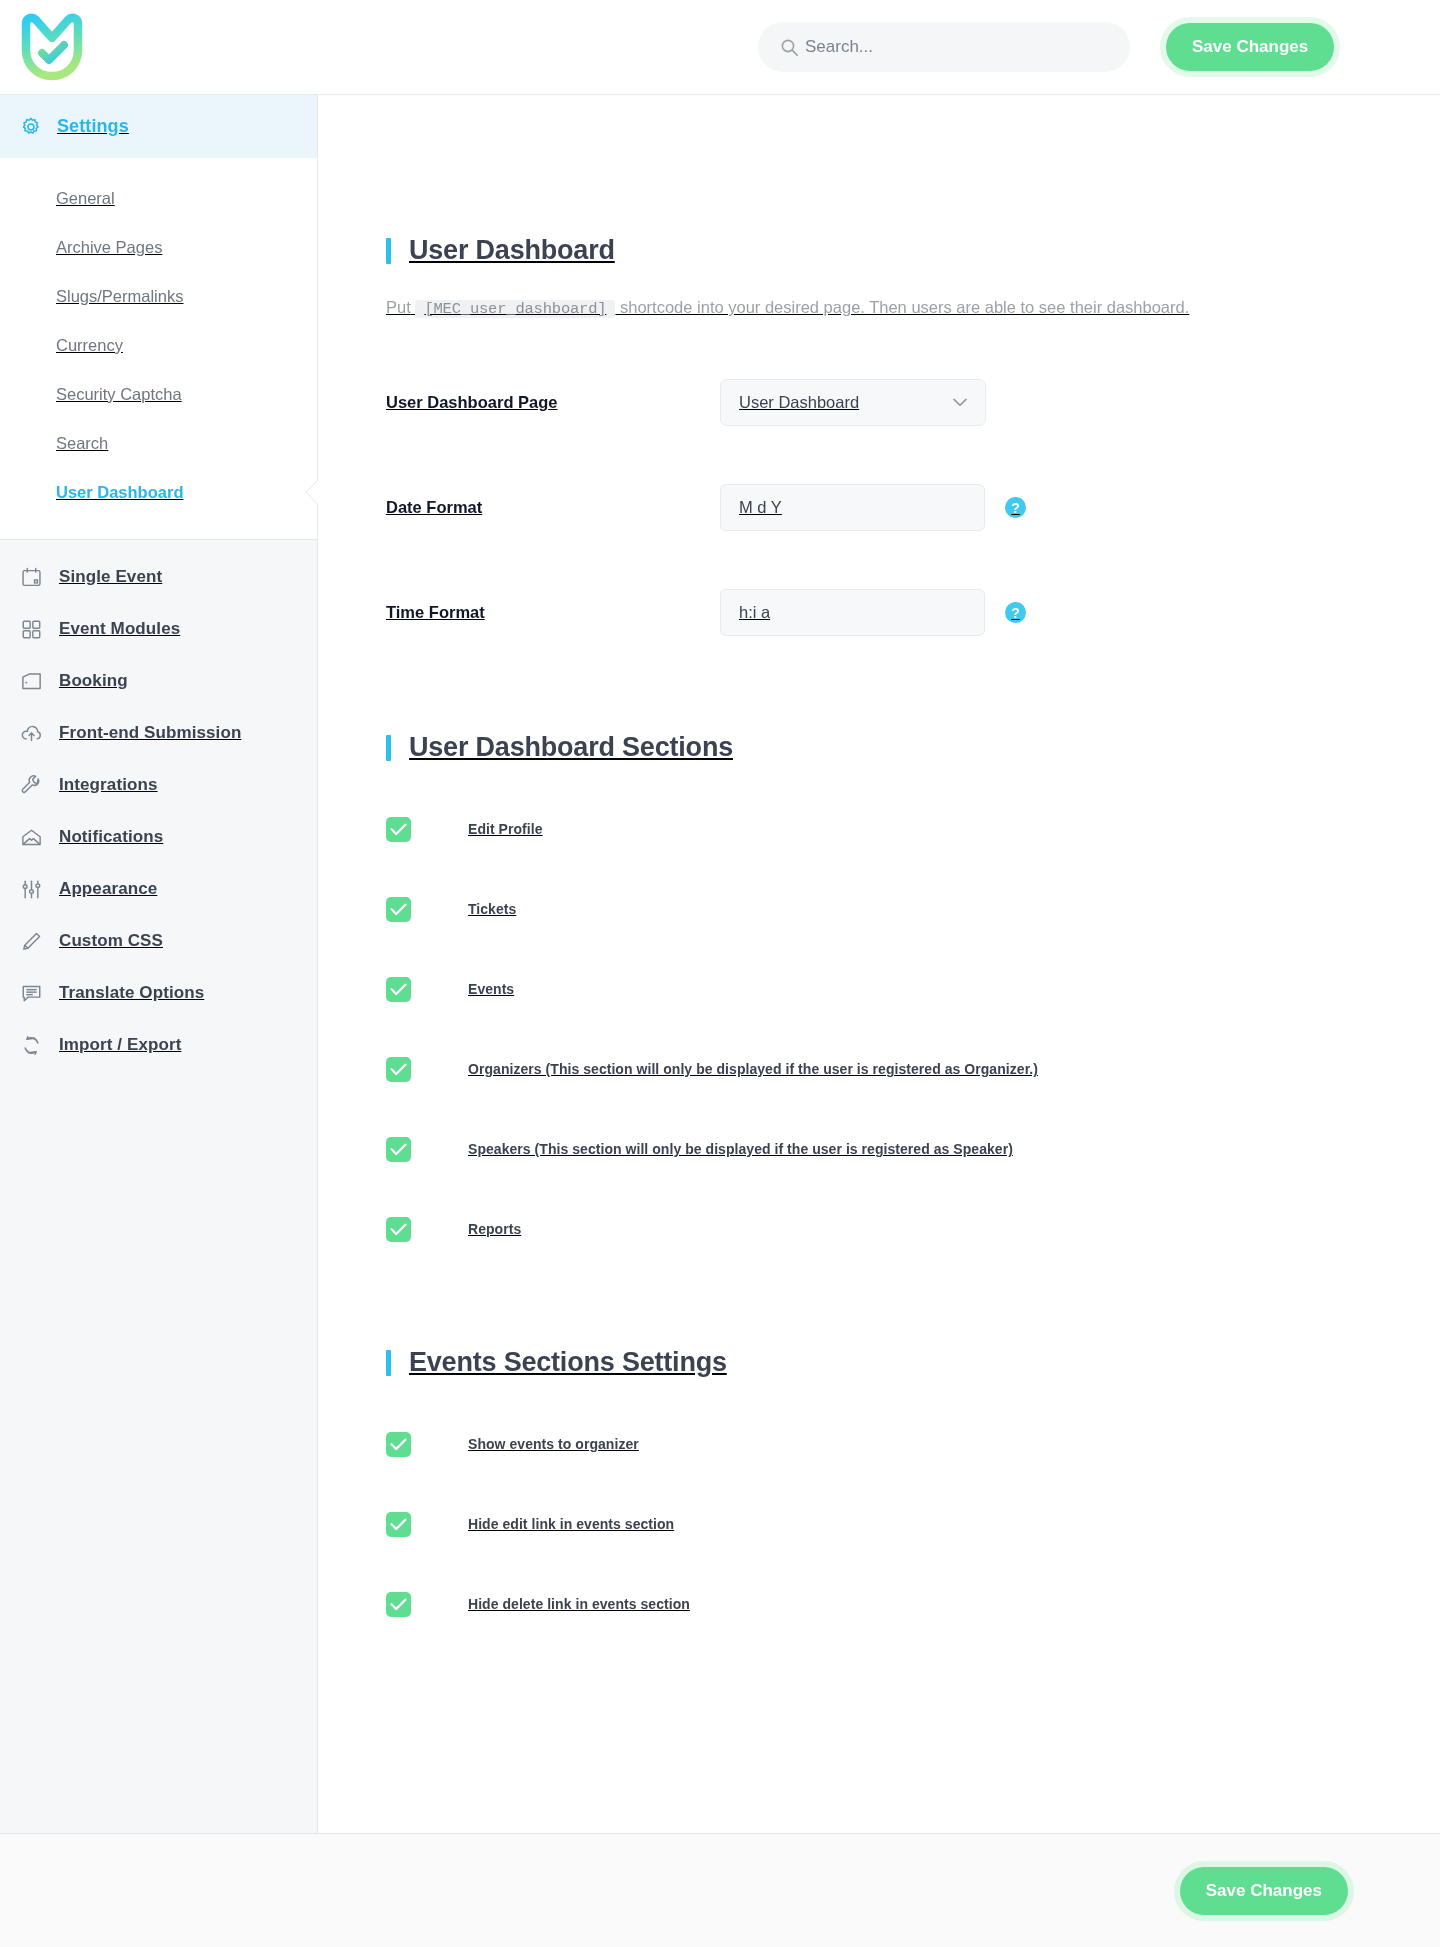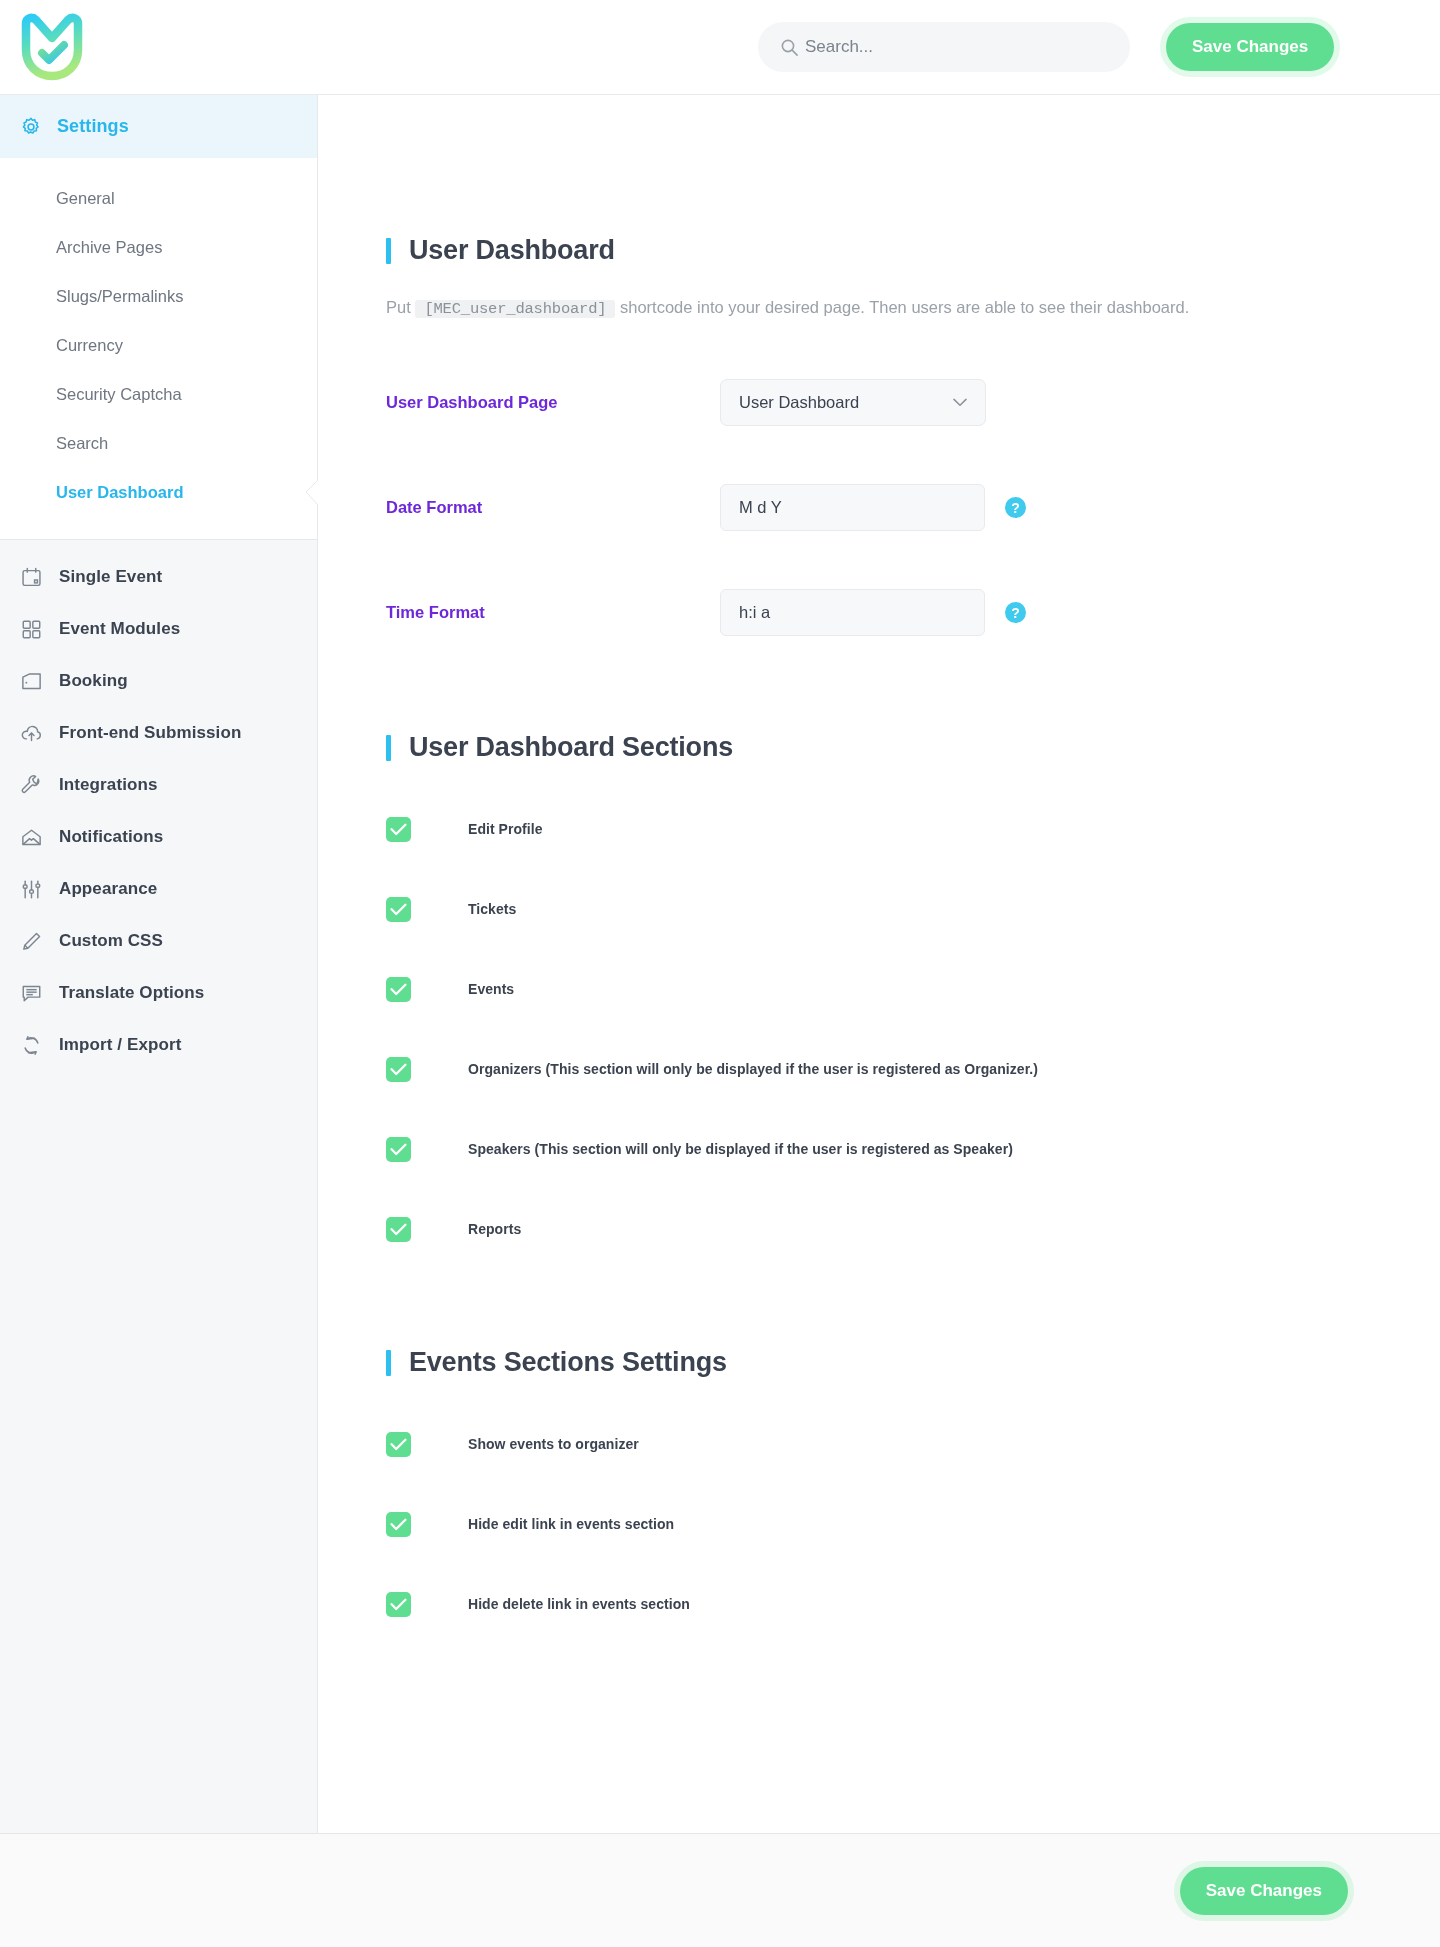--- a/index.html
+++ b/index.html
@@ -89,20 +89,21 @@
     box-shadow: 0 0 0 6px rgba(125, 232, 160, 0.22);
     white-space: nowrap;
   }
 
   
   .body-row {
     display: flex;
     flex: 1;
     min-height: 0;
     align-items: flex-start;
+    text-decoration: underline;
   }
 
   
   .sidebar {
     width: 318px;
     min-width: 318px;
     background: #f5f7f9;
     border-right: 1px solid #e6e9ec;
     position: relative;
     height: 1738px;
@@ -214,21 +215,21 @@
   .field-row {
     display: flex;
     align-items: center;
     margin-top: 58px;
   }
   .field-label {
     width: 334px;
     min-width: 334px;
     font-size: 16.5px;
     font-weight: bold;
-    color: #6d28d9;
+    color: #0f172a;
   }
   .control-wrap { display: flex; align-items: center; gap: 20px; }
   .select-ctl {
     width: 266px;
     height: 47px;
     background: #f7f8fa;
     border: 1px solid #e8eaed;
     border-radius: 7px;
     display: flex;
     align-items: center;

